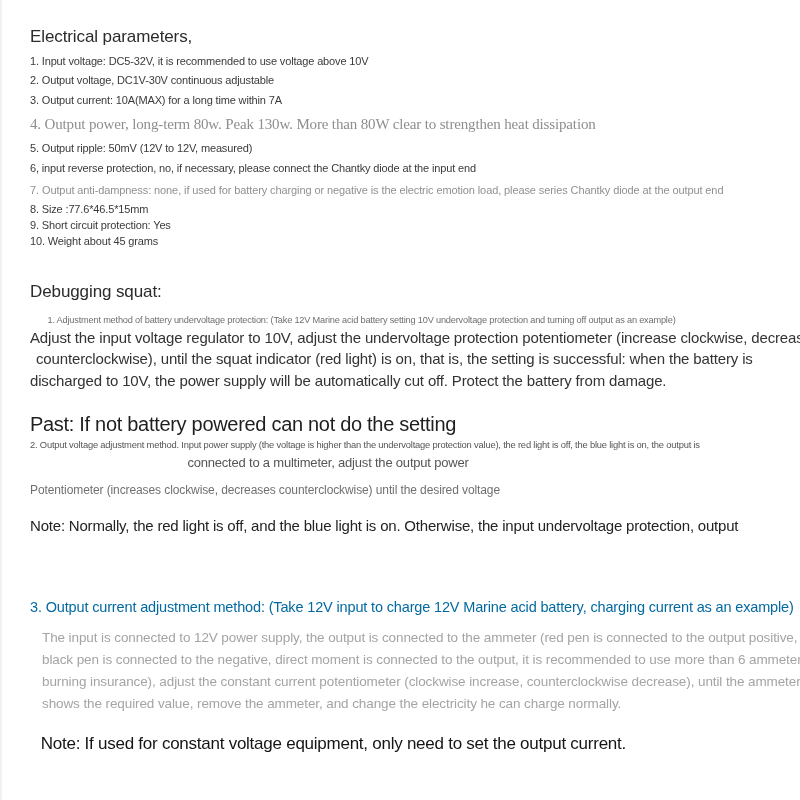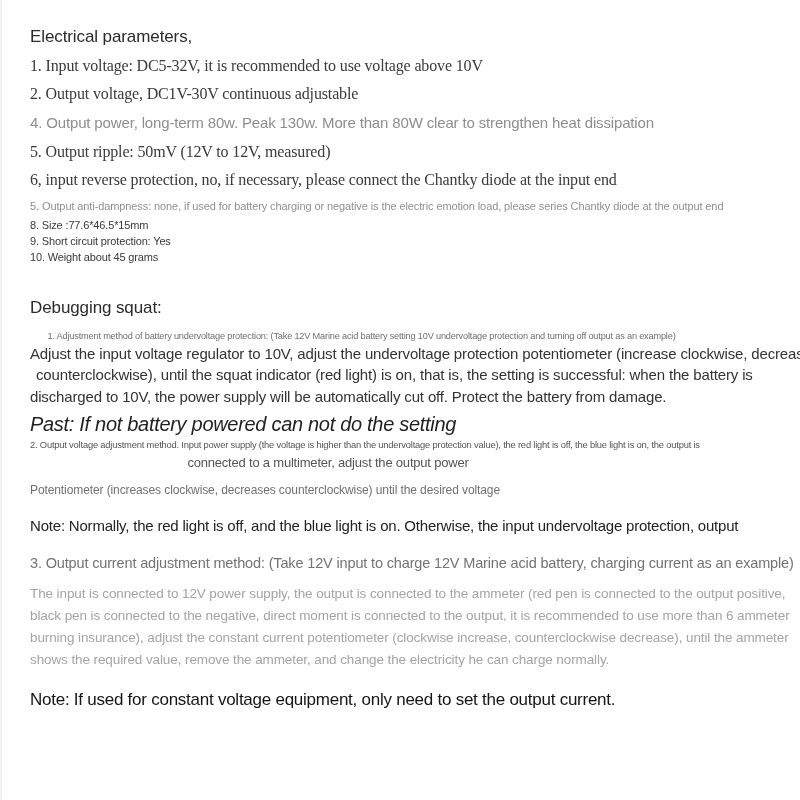--- a/index.html
+++ b/index.html
@@ -42,33 +42,33 @@
   
   .h-title {
     font-size: 17px;
     color: #2b2b2b;
     font-weight: 400;
     letter-spacing: -0.1px;
     margin: 10px 0 2px 0;
     line-height: 1.5;
   }
   .line-dark {
-    font-size: 16px;
+    font-size: 11px;
     color: #3a3a3a;
     line-height: 1.78;
     letter-spacing: -0.15px;
     white-space: nowrap;
-    font-family: Liberation Serif, serif;
   }
   .line-mid {
     font-size: 15px;
     color: #8e8e8e;
     line-height: 1.95;
     letter-spacing: -0.15px;
     white-space: nowrap;
+    font-family: Liberation Serif, serif;
   }
   .line-tiny {
     font-size: 11px;
     color: #909090;
     line-height: 2.0;
     letter-spacing: -0.1px;
     white-space: nowrap;
   }
   .line-compact {
     font-size: 11px;
@@ -120,82 +120,85 @@
     letter-spacing: -0.15px;
   }
   .para-dark .ln { display: block; white-space: nowrap; }
   .para-dark .ln.indent { padding-left: 6px; }
 
   .big-past {
     font-size: 20px;
     color: #1f1f1f;
     line-height: 1.35;
     letter-spacing: -0.3px;
-    margin-top: 4px;
-    font-style: italic;
+    margin-top: 20px;
   }
 
   .small-gray {
     font-size: 12px;
     color: #707070;
     line-height: 1.5;
     letter-spacing: -0.1px;
     white-space: nowrap;
   }
 
   .note-block {
     font-size: 15px;
     color: #232323;
     line-height: 1.5;
     letter-spacing: -0.2px;
   }
   .note-block .ln { display: block; white-space: nowrap; }
 
   .item3-head {
     font-size: 14.5px;
-    color: #737373;
-    letter-spacing: -0.15px;
-    line-height: 1.5;
-    white-space: nowrap;
+    color: #0369a1;
+    letter-spacing: -0.15px;
+    line-height: 1.5;
+    white-space: nowrap;
+    margin-top: 44px;
   }
   .item3-body {
     font-size: 13.5px;
     color: #a4a4a4;
     line-height: 1.62;
     letter-spacing: -0.1px;
+    margin-left: 12px;
   }
   .item3-body .ln { display: block; white-space: nowrap; }
 
   .final-note {
     font-size: 17px;
     color: #151515;
     font-weight: 400;
     letter-spacing: -0.25px;
     line-height: 1.5;
     white-space: nowrap;
+    text-align: right;
   }
 
   .gap-sm { height: 8px; }
   .gap-md { height: 16px; }
   .gap-xl { height: 30px; }
 </style>
 </head>
 <body>
 
 <div class="page">
 
   <div class="h-title">Electrical parameters,</div>
 
   <div class="spec-list">
     <div class="line-dark">1. Input voltage: DC5-32V, it is recommended to use voltage above 10V</div>
     <div class="line-dark">2. Output voltage, DC1V-30V continuous adjustable</div>
+    <div class="line-dark">3. Output current: 10A(MAX) for a long time within 7A</div>
     <div class="line-mid">4. Output power, long-term 80w. Peak 130w. More than 80W clear to strengthen heat dissipation</div>
     <div class="line-dark">5. Output ripple: 50mV (12V to 12V, measured)</div>
     <div class="line-dark">6, input reverse protection, no, if necessary, please connect the Chantky diode at the input end</div>
-    <div class="line-tiny">5. Output anti-dampness: none, if used for battery charging or negative is the electric emotion load, please series Chantky diode at the output end</div>
+    <div class="line-tiny">7. Output anti-dampness: none, if used for battery charging or negative is the electric emotion load, please series Chantky diode at the output end</div>
     <div class="line-compact">8. Size :77.6*46.5*15mm</div>
     <div class="line-compact">9. Short circuit protection: Yes</div>
     <div class="line-compact">10. Weight about 45 grams</div>
   </div>
 
   <div class="gap-xl"></div>
 
   <div class="sec-heading">Debugging squat:</div>
 
   <div class="gap-sm"></div>

